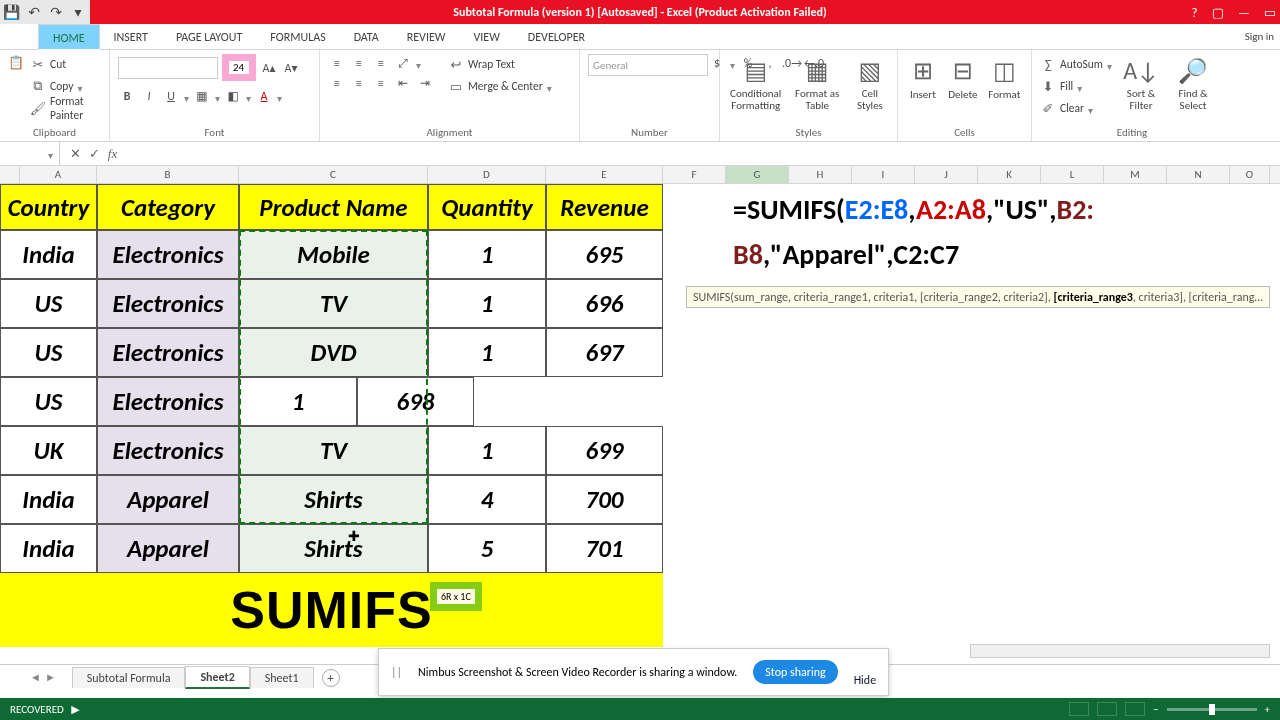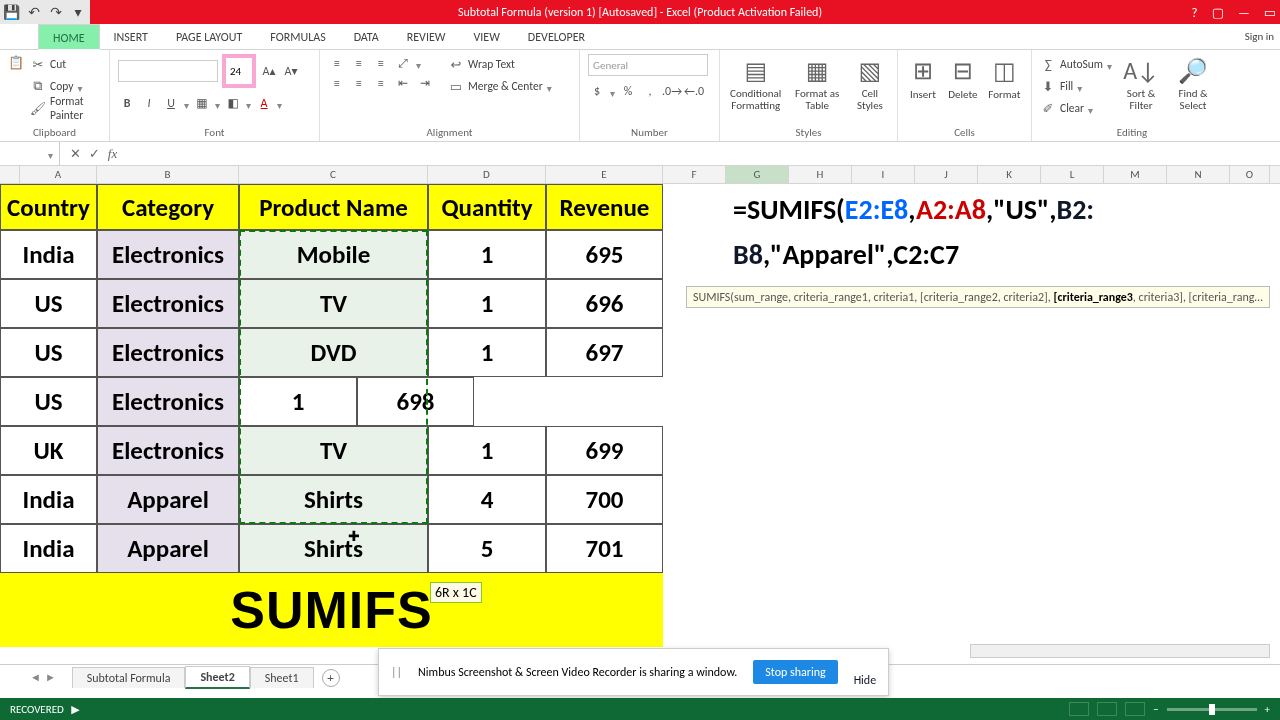--- a/index.html
+++ b/index.html
@@ -2,61 +2,61 @@
 <html><head>
 <meta charset="utf-8">
 <style>
 * { margin: 0; padding: 0; box-sizing: border-box; font-family: "Segoe UI", Calibri, sans-serif; }
 body { background: #fff; width: 1280px; height: 720px; overflow: hidden; font-size: 12px; }
 
 
 .titlebar { background: #e81123; height: 24px; display: flex; align-items: center; color: #fff; position: relative; }
 .qat { background: #e8e8e8; height: 24px; display: flex; align-items: center; padding: 0 4px; gap: 6px; color: #444; }
 .qat-icon { width: 16px; height: 16px; display: inline-flex; align-items: center; justify-content: center; font-size: 14px; }
-.title-text { position: absolute; left: 50%; transform: translateX(-50%); font-size: 12px; }
+.title-text { position: absolute; left: 50%; transform: translateX(-50%); font-size: 12px; font-weight: bold; }
 .title-right { position: absolute; right: 4px; display: flex; gap: 14px; font-size: 13px; }
 
 
 .ribbon-tabs { background: #fff; height: 26px; display: flex; align-items: center; border-bottom: 1px solid #d4d4d4; padding-left: 10px; position: relative; }
 .ribbon-tabs .tab { padding: 0 14px; height: 26px; line-height: 26px; font-size: 12px; color: #444; cursor: pointer; }
-.ribbon-tabs .tab.home { color: #217346; border: 1px solid #d4d4d4; border-bottom: 1px solid #fff; background:#86efac; }
+.ribbon-tabs .tab.home { color: #217346; border: 1px solid #d4d4d4; border-bottom: 1px solid #fff; background:#7dd3fc; }
 .ribbon-tabs .file { background: none; color:#444; }
 .signin { position: absolute; right: 6px; font-size: 11px; color:#444; }
 
 
 .ribbon { height: 92px; background: #fff; border-bottom: 1px solid #d4d4d4; display: flex; }
 .group { border-right: 1px solid #e0e0e0; padding: 4px 8px 2px 8px; display: flex; flex-direction: column; justify-content: space-between; }
 .group-label { text-align: center; font-size: 11px; color: #666; }
 .group-body { flex: 1; display: flex; align-items: flex-start; gap: 6px; }
 .vstack { display: flex; flex-direction: column; gap: 2px; font-size: 11.5px; color:#444; }
 .vstack .item { display: flex; align-items: center; gap: 4px; height: 20px; }
 .icon16 { width:16px; height:16px; display:inline-flex; align-items:center; justify-content:center; font-size:13px; color:#666; }
 .bigbtn { display:flex; flex-direction:column; align-items:center; justify-content:flex-start; width:64px; font-size:11px; color:#444; }
 .bigbtn .bigicon { width:32px; height:32px; margin-bottom:2px; font-size:24px; color:#666; display:flex; align-items:center; justify-content:center;}
 .fontbox { border:1px solid #ccc; height:22px; width:100px; padding:0 4px; font-size:11px; color:#999; }
-.sizebox { border:4px solid #f9a8d4; height:34px; width:34px; padding:0 4px; font-size:11px; }
+.sizebox { border:7px solid #f9a8d4; height:27px; width:34px; padding:0 4px; font-size:11px; }
 .row { display:flex; gap:4px; align-items:center; }
 .mini { width:18px; height:18px; display:inline-flex; align-items:center; justify-content:center; border:1px solid transparent; color:#555; font-size:12px; }
 .gl { font-size:10px; color:#888; position:relative; top:2px;}
 
 
 .fbar { height: 24px; border-bottom: 1px solid #d4d4d4; display: flex; align-items: center; }
 .namebox { width: 60px; border-right: 1px solid #ccc; height: 100%; padding: 0 6px; font-size: 12px; display:flex; align-items:center; }
 .fx-icons { display:flex; gap:8px; padding:0 10px; color:#666; font-size:13px; }
 .fx { font-style: italic; font-family: "Times New Roman", serif; font-size: 13px; }
 
 
 .colheaders { display:flex; height: 18px; background:#f3f3f3; border-bottom:1px solid #d4d4d4; }
 .rowgutter-top { width:20px; border-right:1px solid #d4d4d4; background:#f3f3f3;}
 .ch { border-right:1px solid #d4d4d4; text-align:center; font-size:11px; color:#555; line-height:18px; }
 .ch.sel { background:#c8e0c8; }
 
 
 .gridwrap { position:relative; }
-.gridrow { display:flex; }
+.gridrow { display:flex;font-style:italic; }
 
 .datacell { display:flex; align-items:center; justify-content:center; font-family: Calibri, sans-serif; font-weight:700; font-size:25px; background:#fff; }
 .hdrcell { background: #ffff00; }
 .catcell { background: #e6e0ec; }
 .prodcell { background: #e8f2e8; }
 .bord { border:1.5px solid #555; }
 
 .colA { width:97px; }
 .colB { width:142px; }
 .colC { width:189px; }
@@ -72,40 +72,40 @@
 
 .march { position:absolute; border:2px dashed #0a7a0a; pointer-events:none; animation: none; }
 
 .sumifs-band { position:absolute; left:0; top:389px; width:663px; height:74px; background:#ffff00; display:flex; align-items:center; justify-content:center; font-family:"Arial Black",sans-serif; font-size:52px; font-weight:700; letter-spacing:1px; }
 
 
 .formula-disp { position:absolute; left:733px; top:4px; font-family:"Arial Black", Calibri, sans-serif; font-size:28px; font-weight:900; line-height:1.6; }
 .formula-disp .b { color:#000; }
 .formula-disp .blue { color:#0066ff; }
 .formula-disp .red { color:#cc0000; }
-.formula-disp .purple { color:#0f172a; }
+.formula-disp .purple { color:#7f1d1d; }
 .formula-disp .green { color:#000000; }
 
 .tooltip { position:absolute; left:686px; top:102px; background:#fdfde8; border:1px solid #bbb; padding:3px 6px; font-size:12px; color:#555; white-space:nowrap; }
 .tooltip b { font-weight:700; color:#000; }
 
-.seltip { position:absolute; left:430px; top:398px; background:#fffbe6; border:1px solid #84cc16; font-size:14px; padding:1px 4px; }
+.seltip { position:absolute; left:430px; top:398px; background:#fffbe6; border:7px solid #84cc16; font-size:10px; padding:1px 4px; }
 
 .cursor-cross { position:absolute; left:348px; top:344px; font-size:14px; color:#000; pointer-events:none; }
 
 
 .sheettabs { position:absolute; left:0; bottom:30px; height:26px; width:100%; background:#fff; border-top:1px solid #ccc; display:flex; align-items:center; padding-left:30px; gap:0; }
 .navarrows { display:flex; gap:4px; color:#888; font-size:11px; padding-right:16px;}
 .stab { padding:3px 14px; border:1px solid #ccc; border-bottom:none; font-size:12px; color:#444; background:#f4f4f4; }
 .stab.act { background:#fff; font-weight:700; border-bottom:2px solid #217346; }
 .addsheet { margin-left:8px; width:18px; height:18px; border:1px solid #aaa; border-radius:50%; text-align:center; line-height:16px; font-size:13px; color:#555; }
 
 
 .notif { position:absolute; bottom:24px; left:378px; background:#fff; border:1px solid #ccc; box-shadow:0 2px 6px rgba(0,0,0,.2); padding:8px 12px; display:flex; align-items:center; gap:16px; font-size:12px; }
-.notif .pill { background:#1e88e5; color:#fff; padding:5px 12px; border-radius:2px; }
+.notif .pill { background:#1e88e5; color:#fff; padding:5px 12px; border-radius:12px; }
 .notif .hide { color:#0f172a;margin-top:16px; }
 
 
 .statusbar { position:absolute; bottom:0; left:0; right:0; height:22px; background:#0e6935; color:#fff; font-size:11px; display:flex; align-items:center; padding:0 10px; justify-content:space-between; }
 .statusbar .right { display:flex; gap:8px; align-items:center; }
 .viewbtn { width:20px; height:14px; border:1px solid #fff3; }
 .zoom-track { width:90px; height:3px; background:#fff6; position:relative; }
 .zoom-thumb { position:absolute; left:42px; top:-4px; width:6px; height:11px; background:#fff; }
 
 .hscroll { position:absolute; bottom:30px; right:10px; height:16px; width:300px; }
@@ -225,21 +225,21 @@
             <span class="icon16">▭</span>
             <span>Merge &amp; Center</span>
             <span class="gl">▾</span>
           </div>
       </div>
     </div>
     <div class="group-label">Alignment</div>
   </div>
 
   <div class="group" style="width:140px">
-    <div class="group-body" style="flex-direction:column; gap:6px;">
+    <div class="group-body" style="gap:0;">
       <input class="fontbox" style="width: 120px;" value="General">
       <div class="row">
         <span class="mini">$</span>
           <span class="gl">▾</span>
         <span class="mini">%</span>
         <span class="mini">,</span>
         <span class="mini">.0→</span>
         <span class="mini">←.0</span>
       </div>
     </div>

